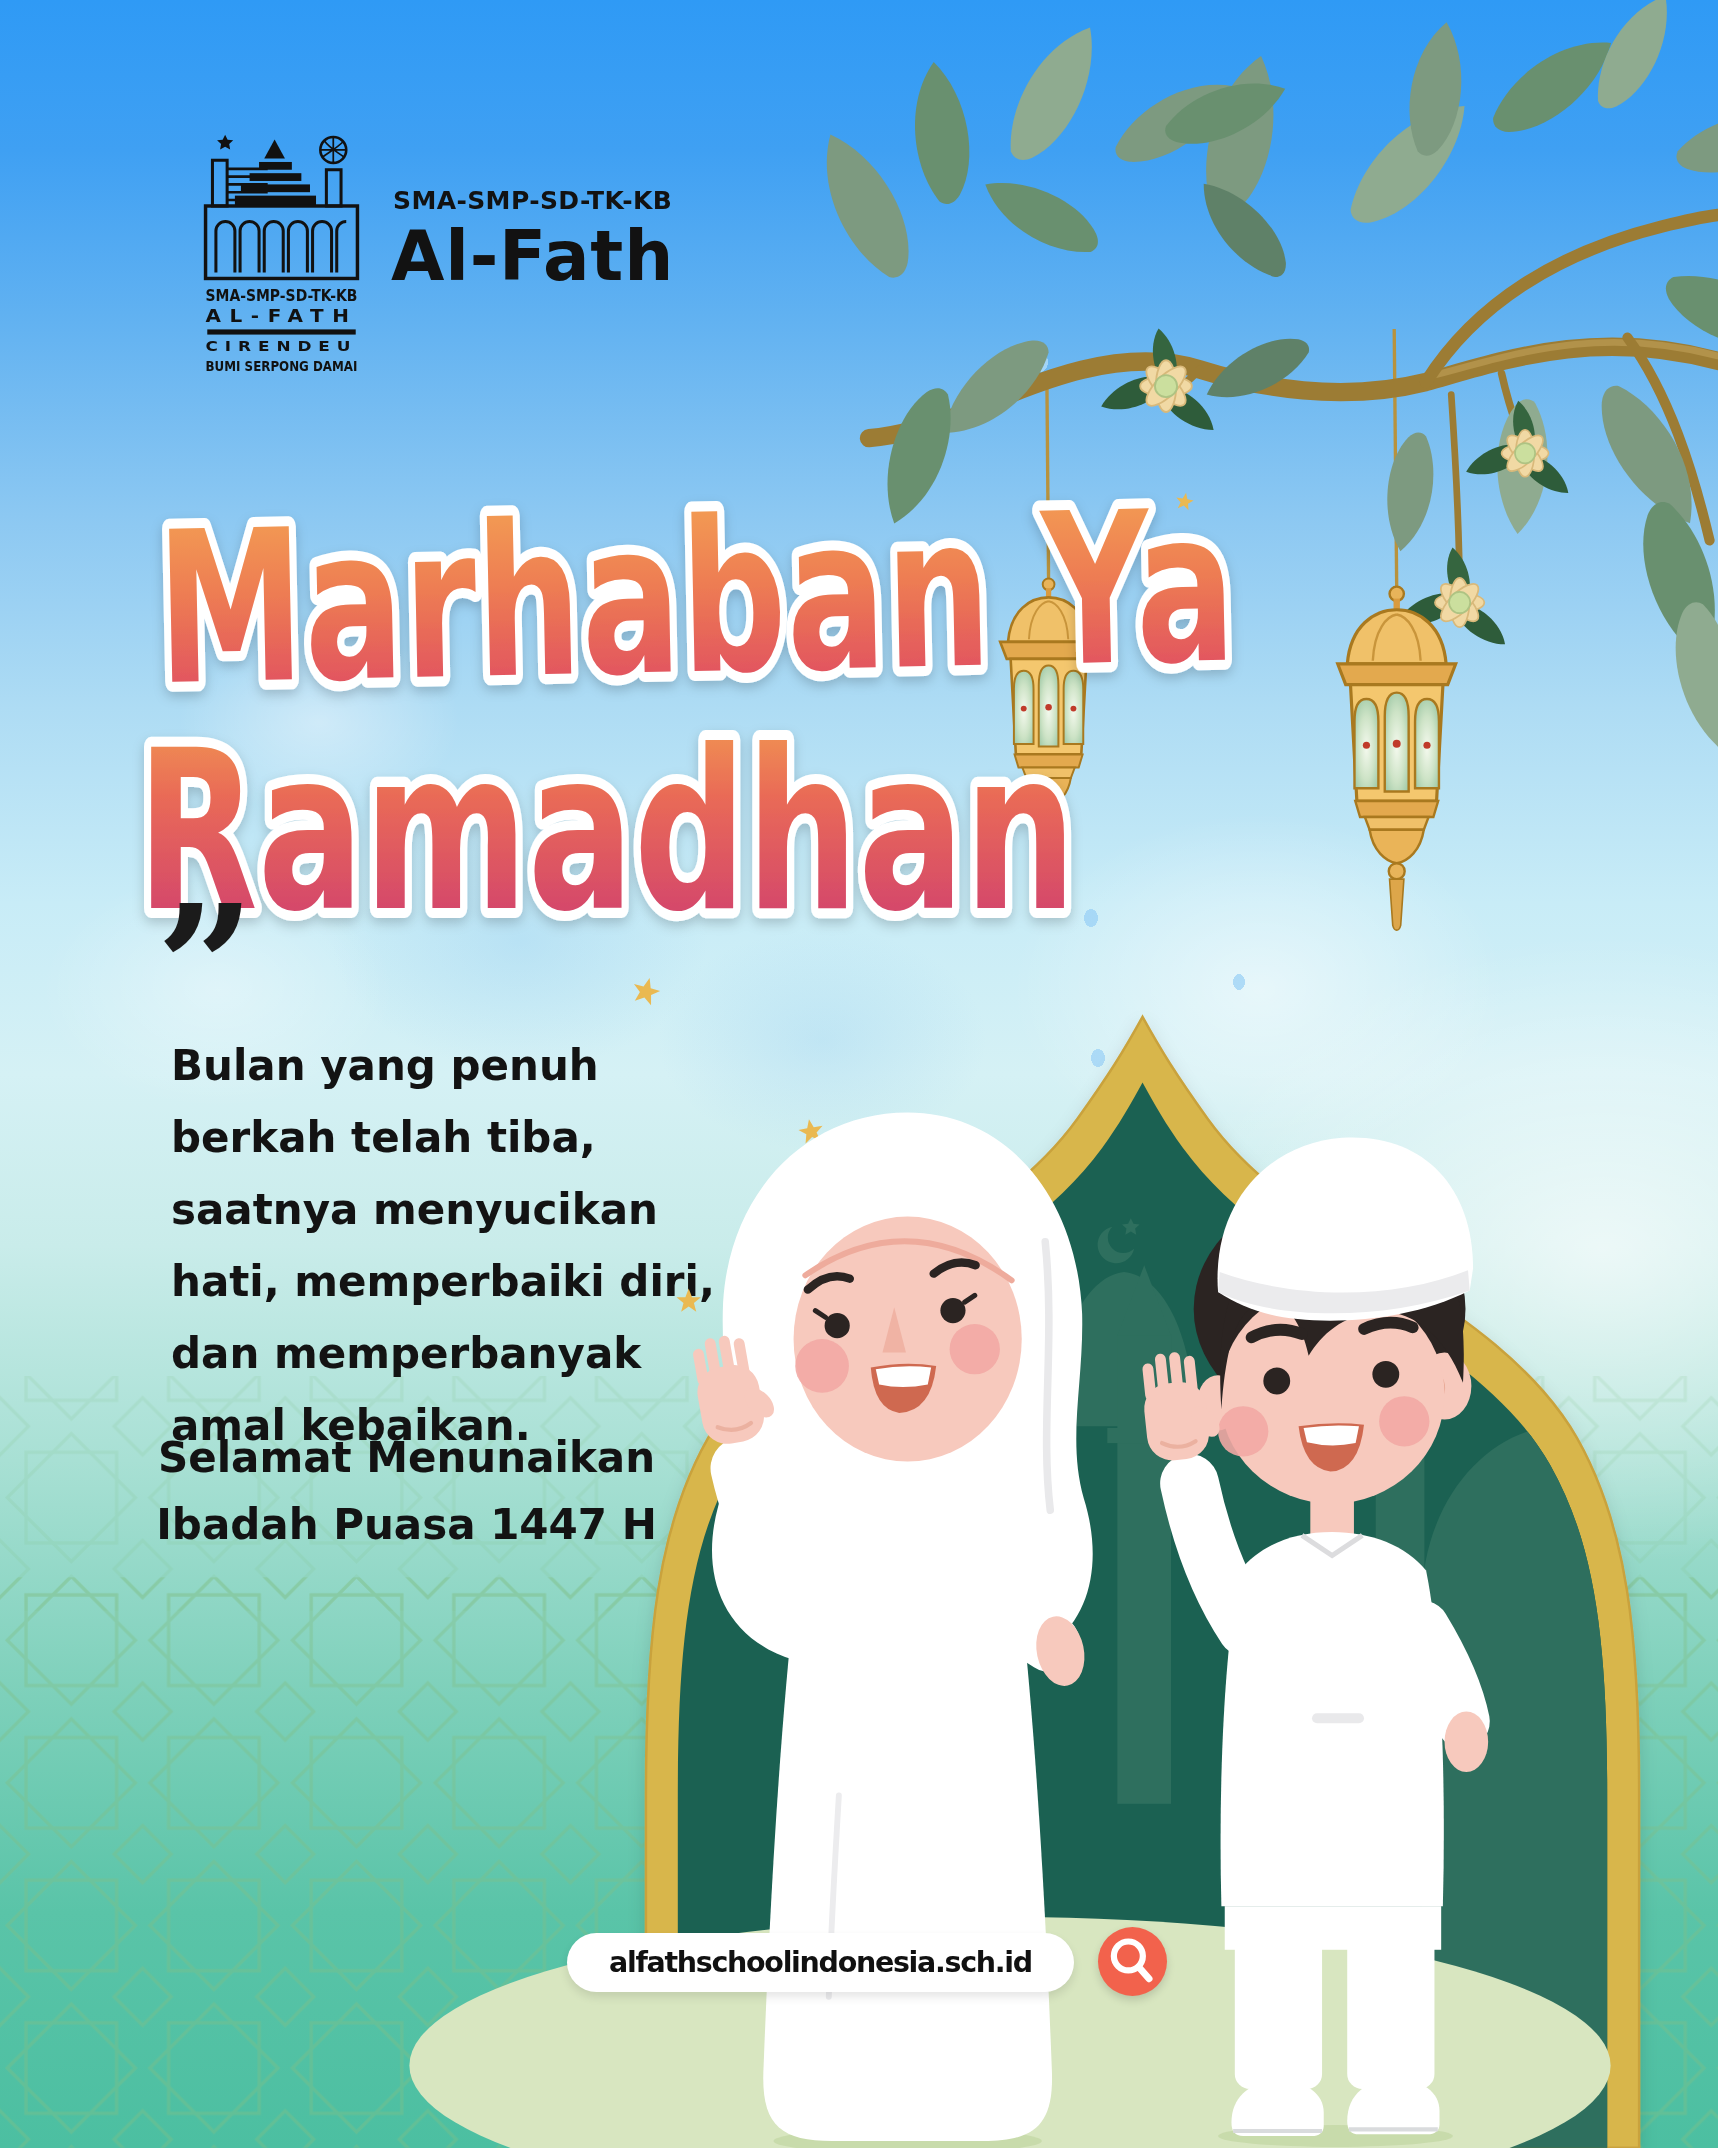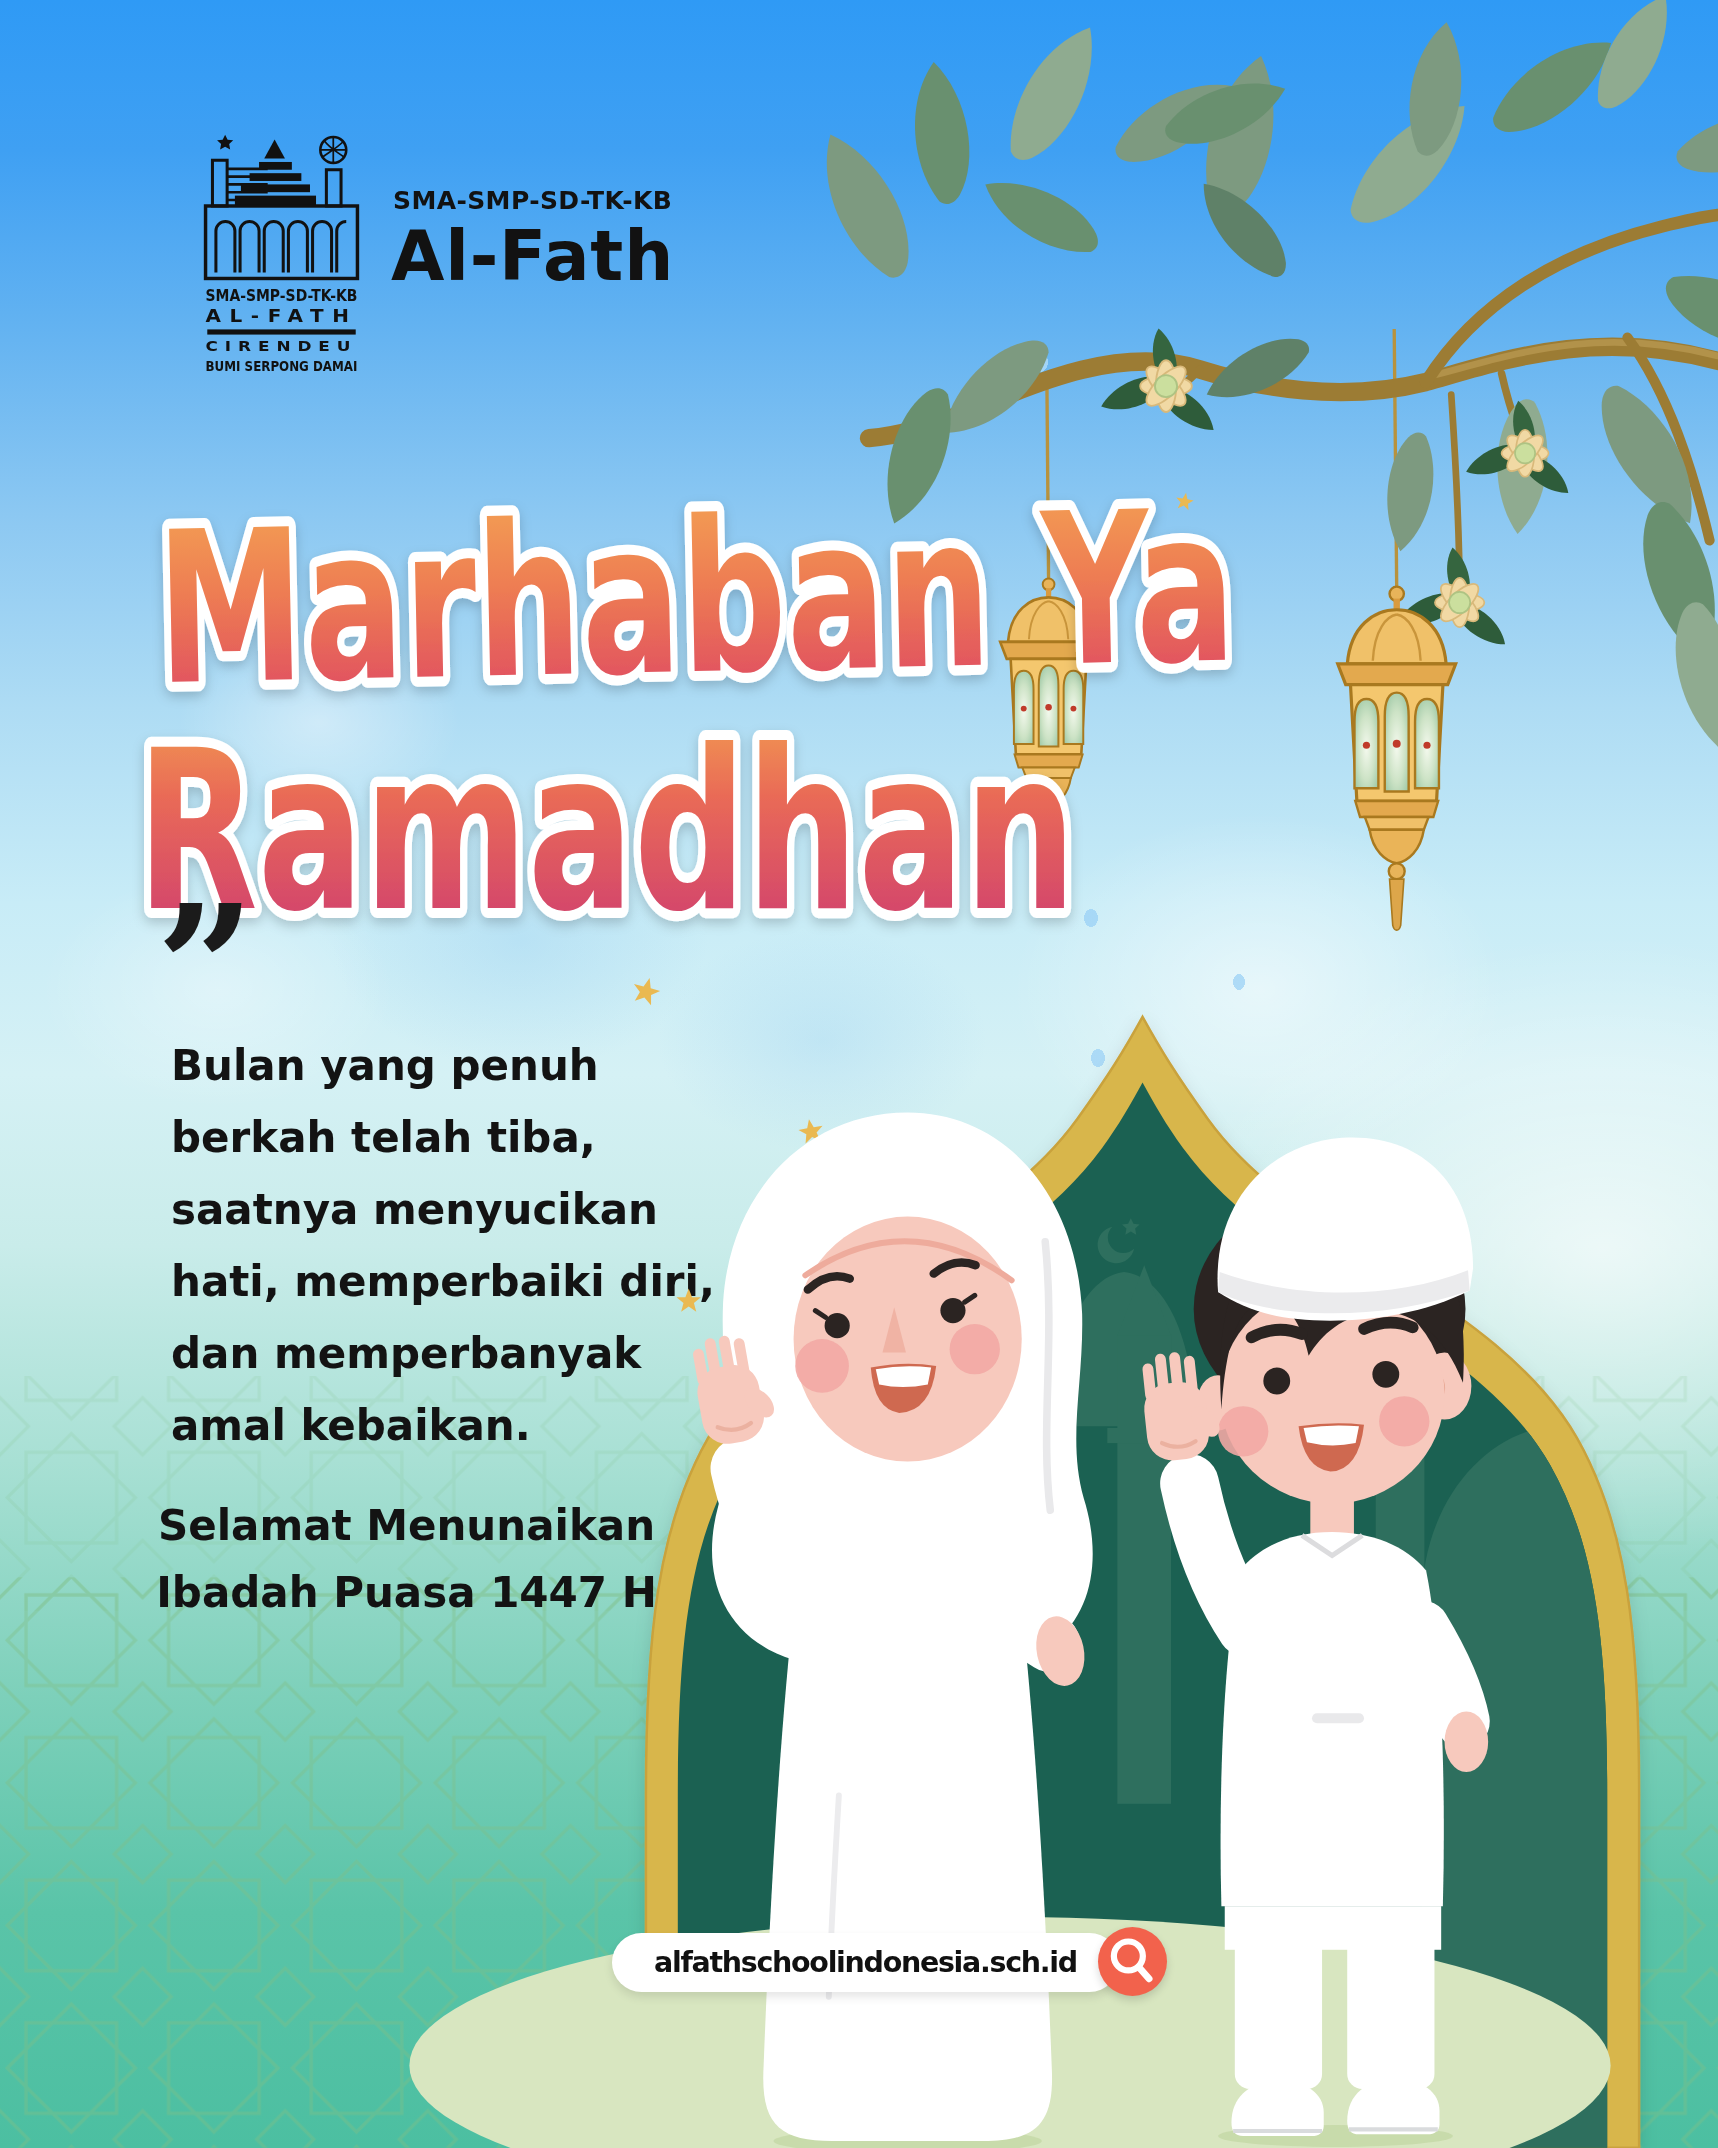--- a/index.html
+++ b/index.html
@@ -24,23 +24,23 @@
         #aedcf4 33%,#c8ecf7 42%,#d5f1f5 50%,#c9ecea 58%,#a8e0d4 68%,
         #7dd0ba 79%,#5ac4a8 89%,#4cbfa1 100%);
   }
   .abs{position:absolute;}
   .school-levels{left:393px;top:186px;font-size:25px;font-weight:bold;color:#121212;letter-spacing:0.4px;}
   .school-name{left:391px;top:216px;font-size:69px;font-weight:bold;color:#121212;letter-spacing:0.8px;}
   .quote-mark{left:156px;top:883px;font-family:"DejaVu Serif",serif;font-weight:bold;
     font-size:172px;color:#1b1b1b;line-height:1;}
   .quote-text{left:171px;top:1030px;width:554px;font-size:42px;font-weight:bold;color:#131313;
     line-height:72px;white-space:pre-line;}
-  .greeting-text{left:134px;top:1492px;width:545px;text-align:center;font-size:42px;font-weight:bold;
+  .greeting-text{left:134px;top:1424px;width:545px;text-align:center;font-size:42px;font-weight:bold;
     color:#131313;line-height:67px;white-space:pre-line;}
-  .website-pill{left:612px;top:1933px;width:507px;height:59px;background:#fff;border-radius:32px;
+  .website-pill{left:567px;top:1933px;width:507px;height:59px;background:#fff;border-radius:32px;
     box-shadow:0 5px 10px rgba(0,0,0,.10);cursor:pointer;}
   .website-url{display:block;width:100%;text-align:center;line-height:59px;font-size:28.5px;
     font-weight:bold;letter-spacing:-1.3px;color:#111;}
   .search-button{left:1098px;top:1927px;width:69px;height:69px;border-radius:50%;
     background:#f2624c;box-shadow:0 4.2px 8.4px rgba(0,0,0,.15);cursor:pointer;}
   .search-button svg{position:absolute;inset:0;}
   svg{display:block;}
 </style>
 </head>
 <body>

